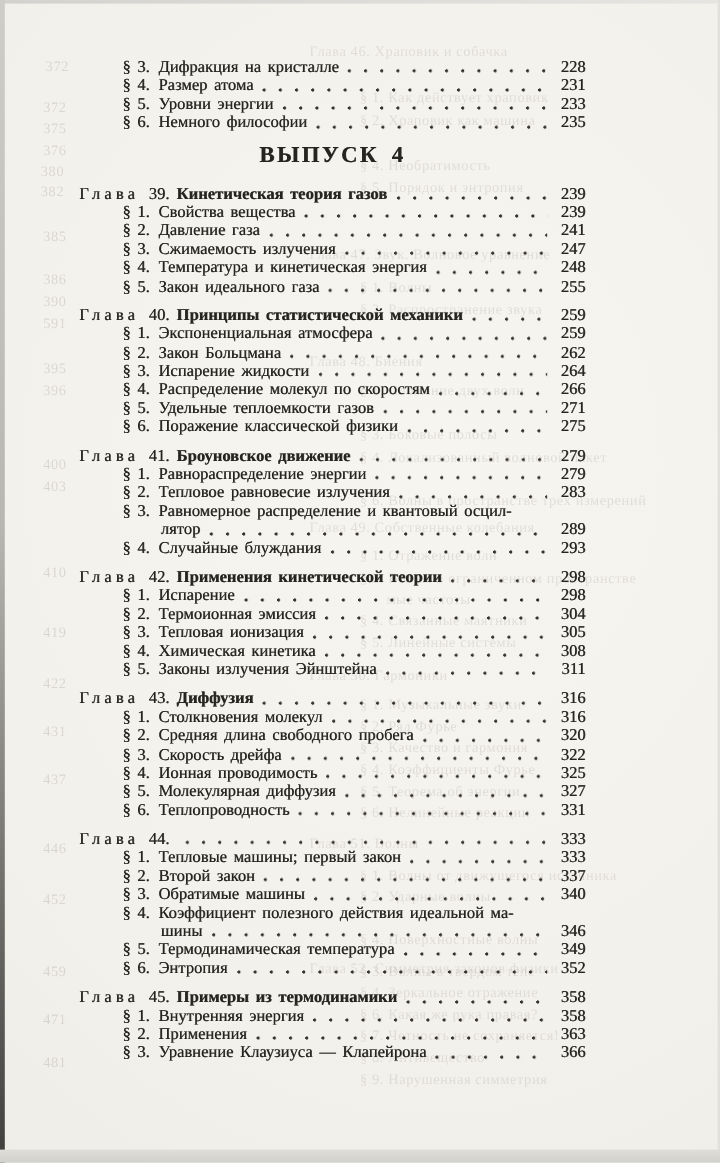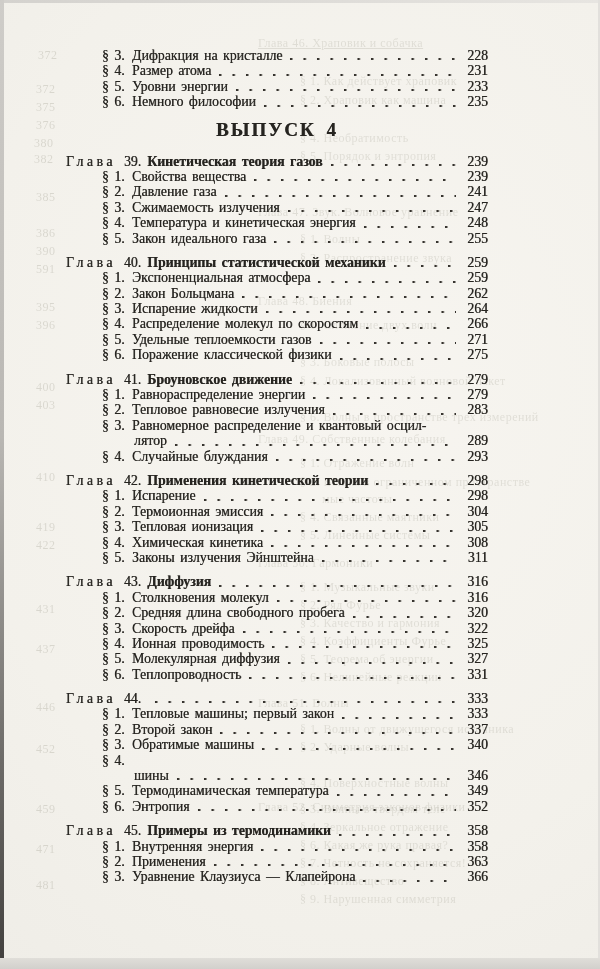--- a/index.html
+++ b/index.html
@@ -59,29 +59,29 @@
       <div class="ghost gnum" style="top: 190px; left: 36px;">385</div>
       <div class="ghost gnum" style="top: 226px; left: 36px;">386</div>
       <div class="ghost gnum" style="top: 244px; left: 36px;">390</div>
       <div class="ghost gnum" style="top: 262px; left: 36px;">591</div>
       <div class="ghost gnum" style="top: 300px; left: 36px;">395</div>
       <div class="ghost gnum" style="top: 318px; left: 36px;">396</div>
       <div class="ghost gnum" style="top: 380px; left: 36px;">400</div>
       <div class="ghost gnum" style="top: 398px; left: 36px;">403</div>
       <div class="ghost gnum" style="top: 470px; left: 36px;">410</div>
       <div class="ghost gnum" style="top: 520px; left: 36px;">419</div>
-      <div class="ghost gnum" style="top: 538px; left: 36px;">422</div>
+      <div class="ghost gnum" style="top: 562px; left: 36px;">422</div>
       <div class="ghost gnum" style="top: 602px; left: 36px;">431</div>
       <div class="ghost gnum" style="top: 642px; left: 36px;">437</div>
       <div class="ghost gnum" style="top: 700px; left: 36px;">446</div>
       <div class="ghost gnum" style="top: 742px; left: 36px;">452</div>
       <div class="ghost gnum" style="top: 802px; left: 36px;">459</div>
       <div class="ghost gnum" style="top: 842px; left: 36px;">471</div>
       <div class="ghost gnum" style="top: 878px; left: 36px;">481</div>
-      <div class="ghost" style="top: 36px; left: 258px; text-decoration: underline;">Глава 46. Храповик и собачка</div>
+      <div class="ghost" style="top: 36px; left: 258px;">Глава 46. Храповик и собачка</div>
       <div class="ghost" style="top: 74px; left: 300px;">§ 1. Как действует храповик</div>
       <div class="ghost" style="top: 93px; left: 300px;">§ 2. Храповик как машина</div>
       <div class="ghost" style="top: 131px; left: 300px;">§ 4. Необратимость</div>
       <div class="ghost" style="top: 149px; left: 300px;">§ 5. Порядок и энтропия</div>
       <div class="ghost" style="top: 205px; left: 258px;">Глава 47. Звук. Волновое уравнение</div>
       <div class="ghost" style="top: 232px; left: 300px;">§ 1. Волны</div>
       <div class="ghost" style="top: 251px; left: 300px;">§ 2. Распространение звука</div>
       <div class="ghost" style="top: 294px; left: 258px;">Глава 48. Биения</div>
       <div class="ghost" style="top: 318px; left: 300px;">§ 1. Сложение двух волн</div>
       <div class="ghost" style="top: 355px; left: 300px;">§ 3. Боковые полосы</div>
@@ -366,20 +366,21 @@
             <span class="pg">337</span>
           </div>
           <div class="row entry">
             <span class="num">§ 3.</span>
             <span class="txt">Обратимые машины</span>
             <span class="leader"></span>
             <span class="pg">340</span>
           </div>
           <div class="row entry">
             <span class="num">§ 4.</span>
+            <span class="txt">Коэффициент полезного действия идеальной ма-</span>
           </div>
           <div class="row cont">
             <span class="txt">шины</span>
             <span class="leader"></span>
             <span class="pg">346</span>
           </div>
           <div class="row entry">
             <span class="num">§ 5.</span>
             <span class="txt">Термодинамическая температура</span>
             <span class="leader"></span>

